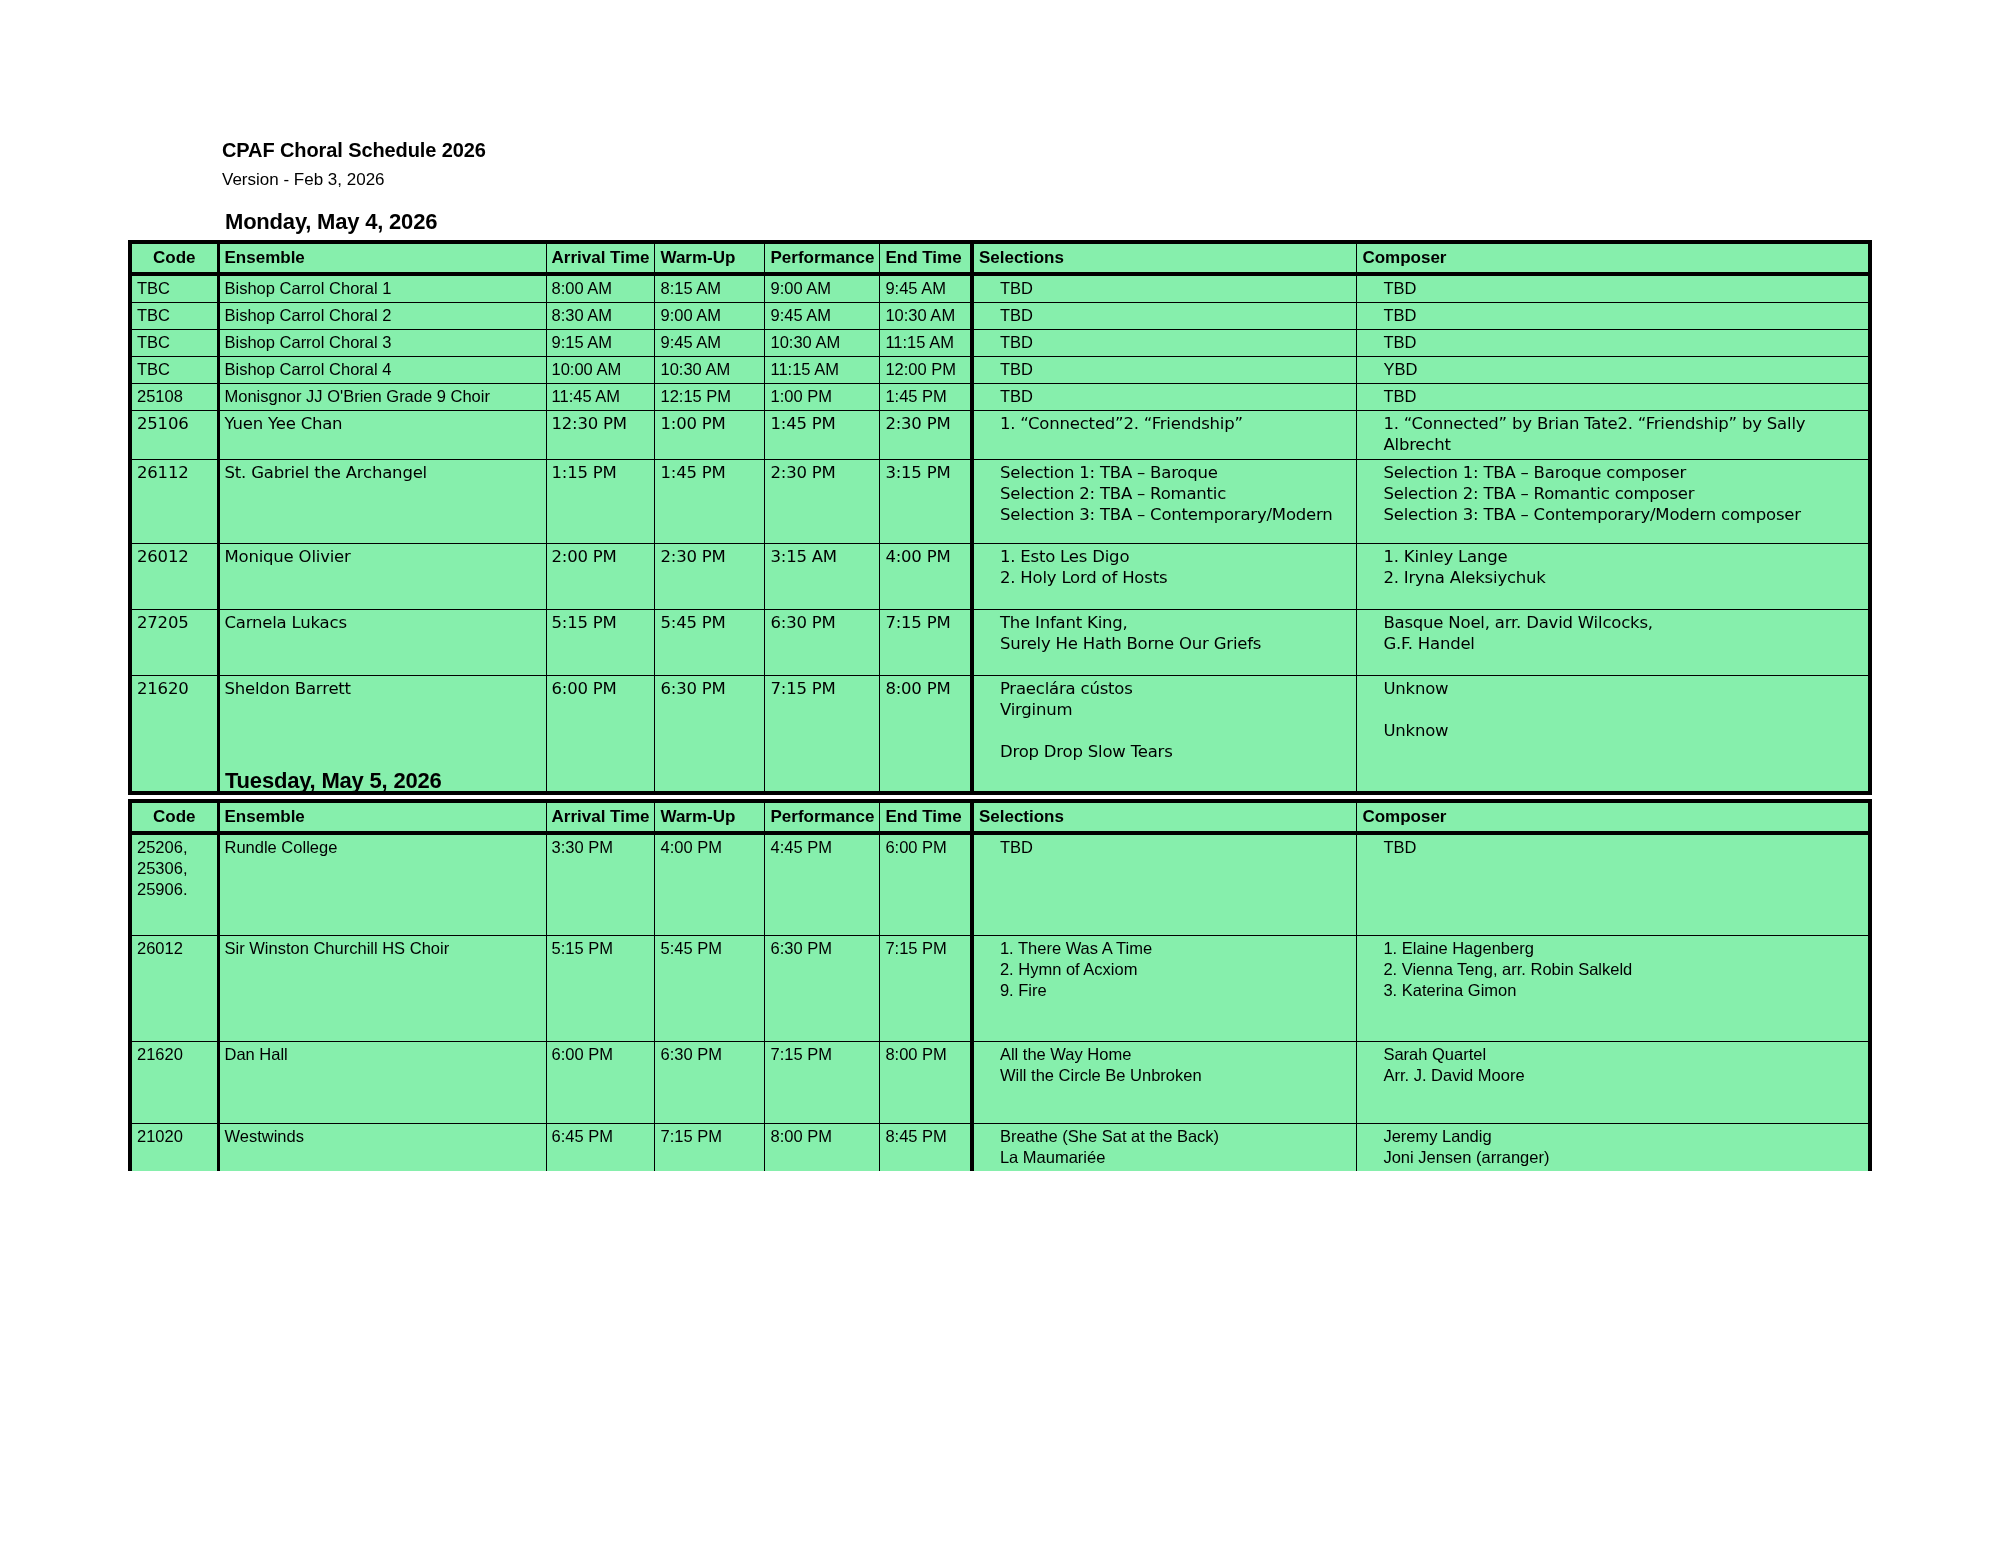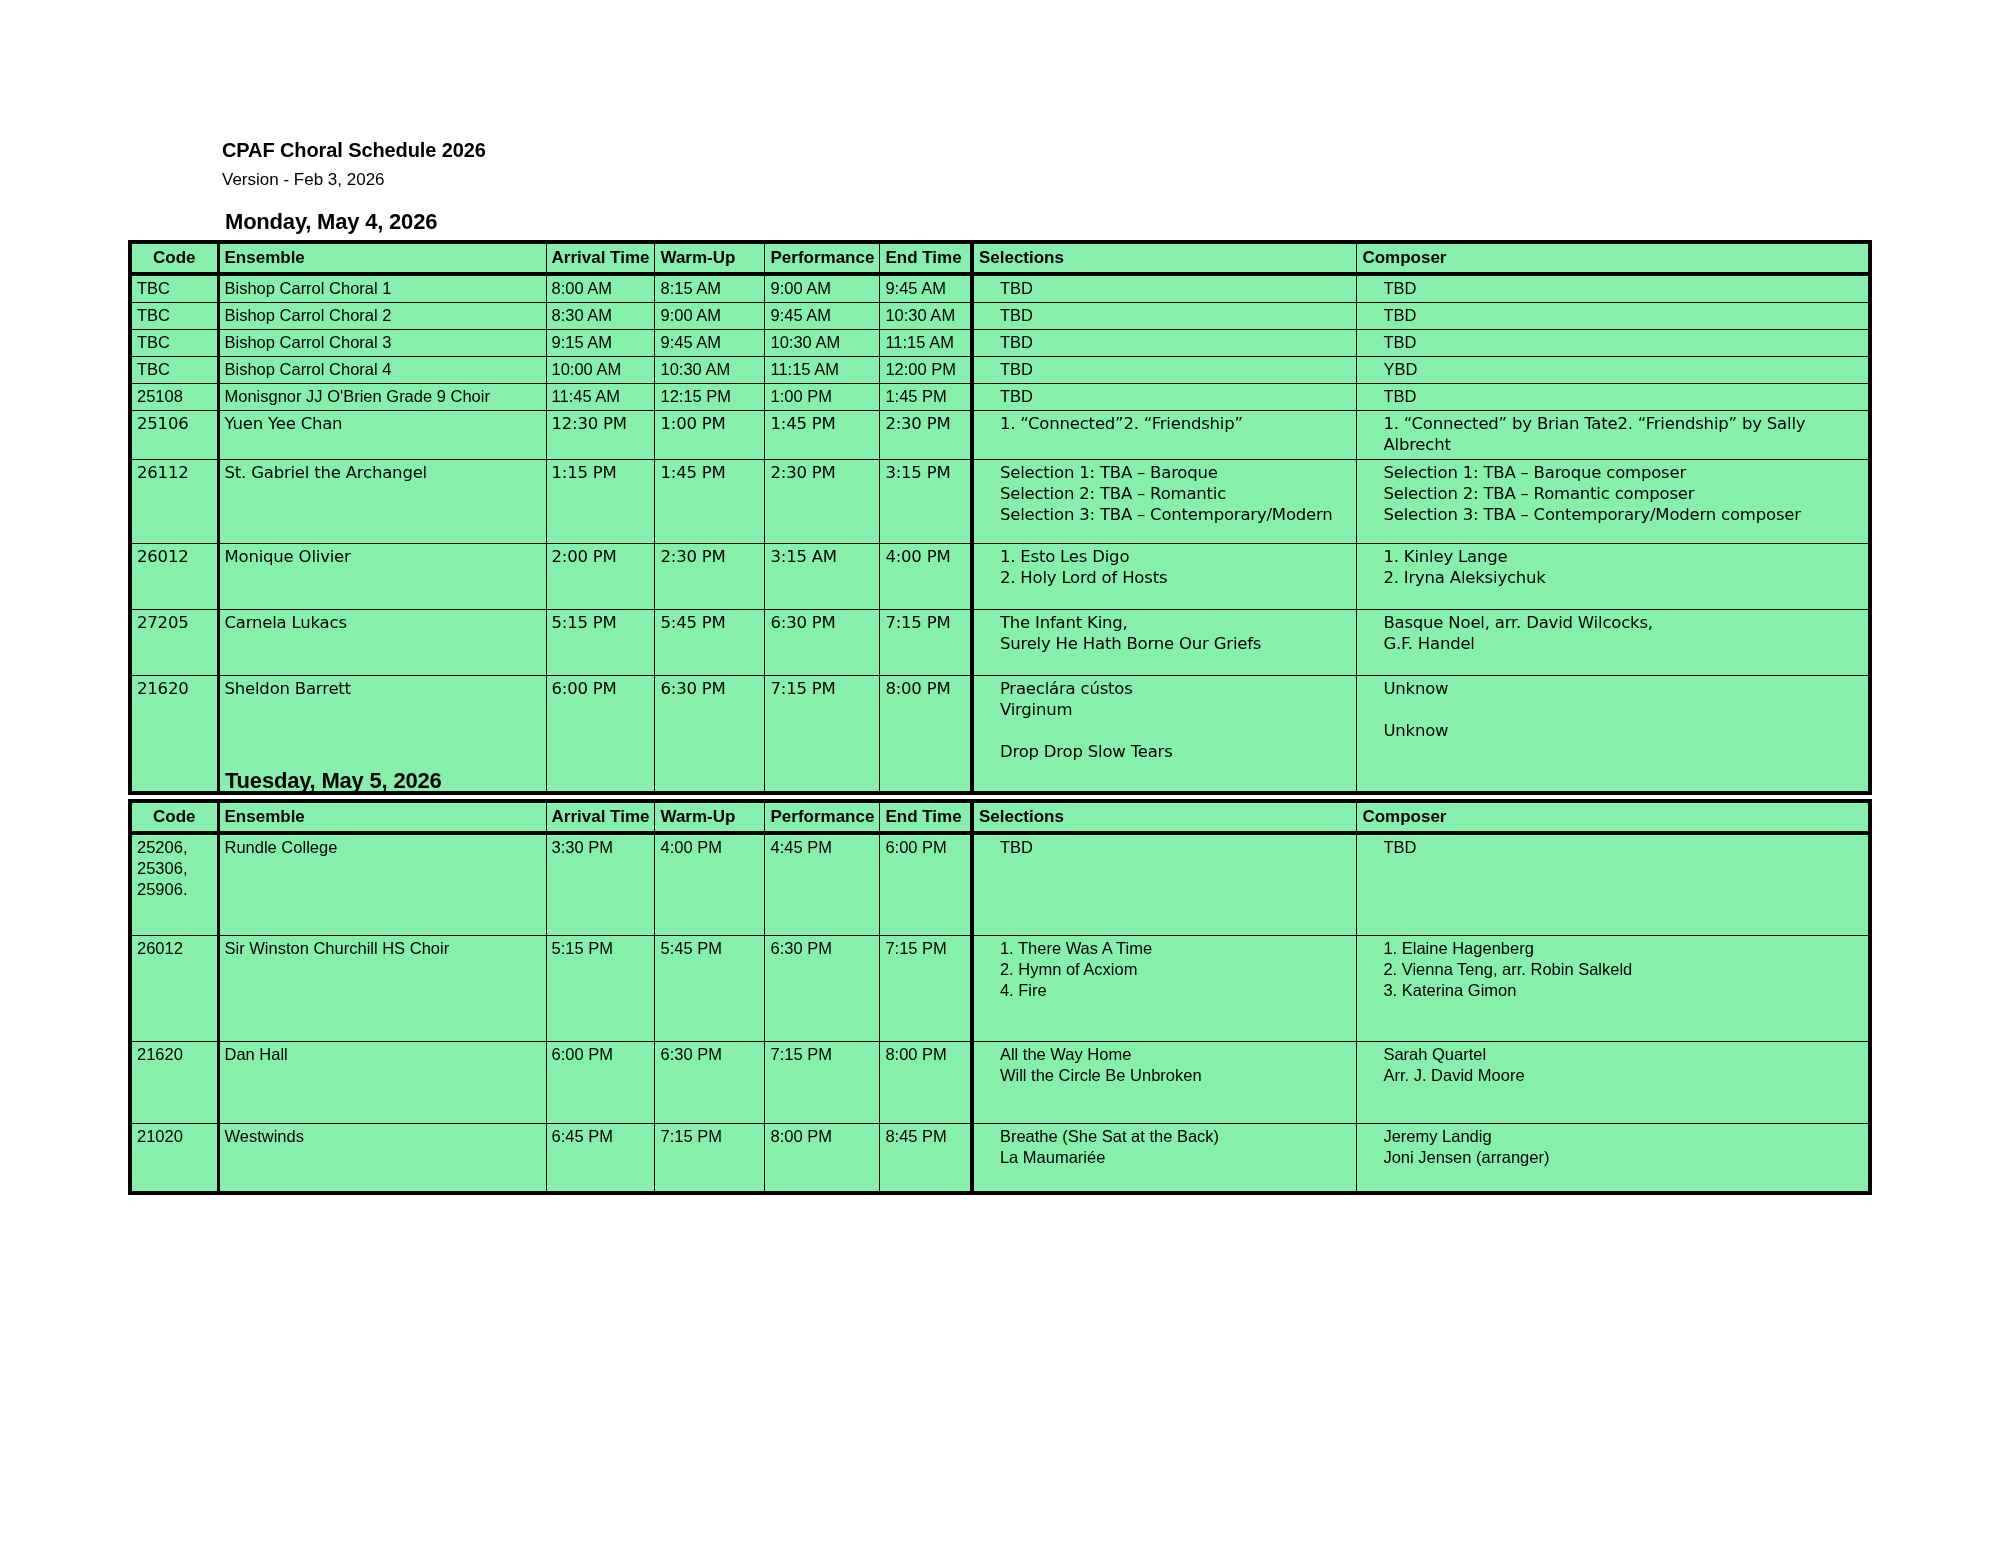--- a/index.html
+++ b/index.html
@@ -2,21 +2,21 @@
 <html><head>
 <meta charset="utf-8">
 <style>
   html,body{margin:0;padding:0;}
   body{
     width:2000px;height:1545px;background:#ffffff;
     font-family:"Liberation Sans",sans-serif;
     color:#000000;
     -webkit-font-smoothing:antialiased;
   }
-  .page{position:relative;width:2000px;height:1545px;overflow:hidden;}
+  .page{position:relative;width:2000px;height:1171px;overflow:hidden;}
 
   .doc-title{
     position:absolute;left:222px;top:139px;
     font-size:20px;font-weight:bold;letter-spacing:-0.1px;
   }
   .doc-version{
     position:absolute;left:222px;top:170px;
     font-size:17px;font-weight:normal;
   }
 
@@ -336,21 +336,21 @@
               <span style="display: block;">26012</span>
             </td>
             <td class="">Sir Winston Churchill HS Choir</td>
             <td class="num">5:15 PM</td>
             <td class="num">5:45 PM</td>
             <td class="num">6:30 PM</td>
             <td class="c-end num">7:15 PM</td>
             <td class="cell-lines ">
               <span>1. There Was A Time</span>
               <span>2. Hymn of Acxiom</span>
-              <span>4. Fire</span>
+              <span>9. Fire</span>
             </td>
             <td class="cell-lines ">
               <span>1. Elaine Hagenberg</span>
               <span>2. Vienna Teng, arr. Robin Salkeld</span>
               <span>3. Katerina Gimon</span>
             </td>
           </tr>
           <tr>
             <td class="c-code" style="height: 76px;">
               <span style="display: block;">21620</span>

